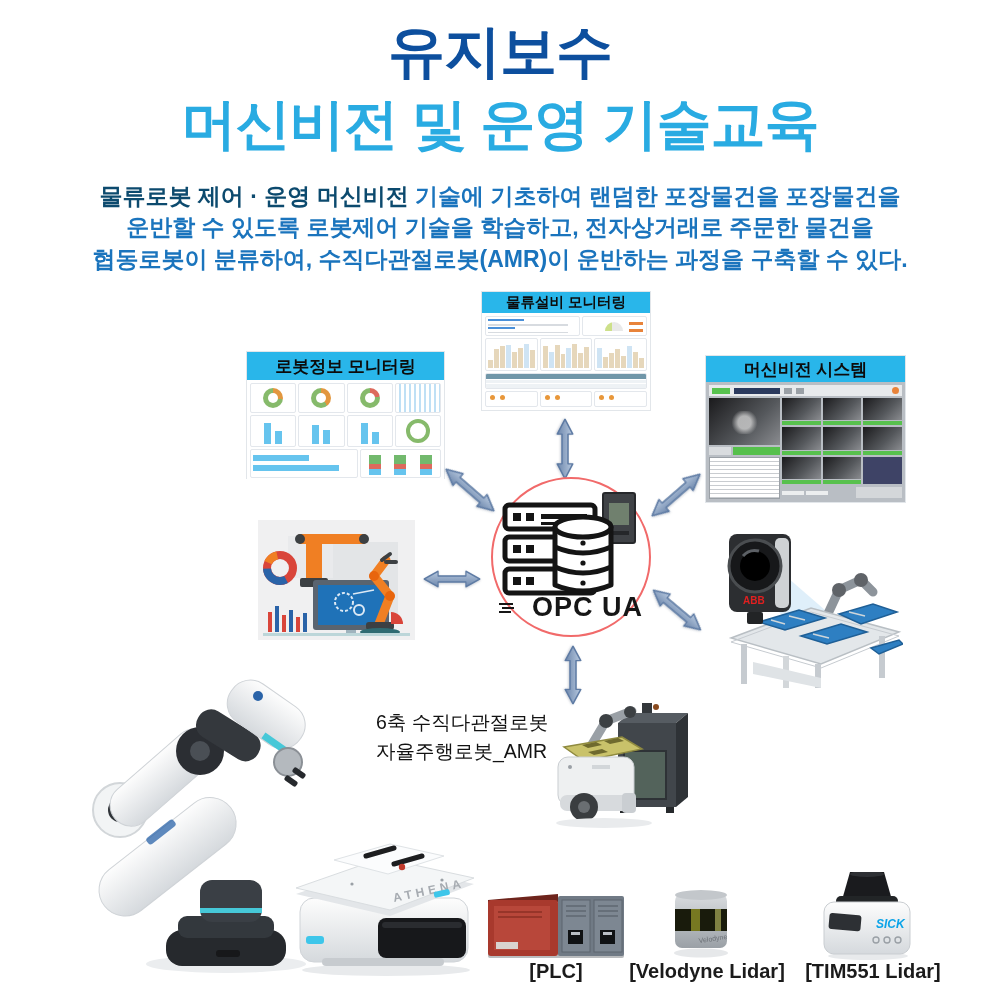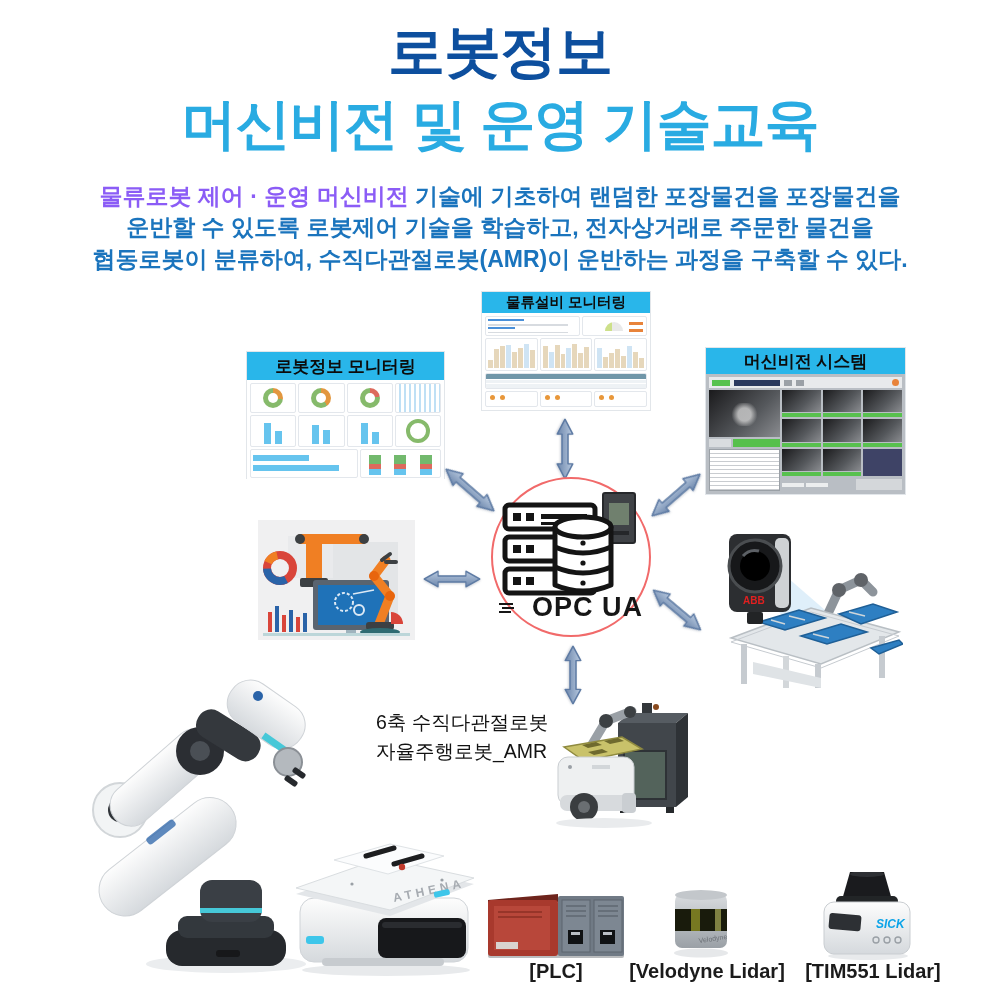--- a/index.html
+++ b/index.html
@@ -5,21 +5,21 @@
   html,body{margin:0;padding:0;background:#fff;}
   .canvas{position:relative;width:1000px;height:1000px;background:#fff;overflow:hidden;
           font-family:"Liberation Sans","DejaVu Sans",sans-serif;}
   
   .title{position:absolute;left:0;top:14px;width:1000px;text-align:center;
          font-size:57px;font-weight:800;color:#0d4f9e;letter-spacing:-1px;}
   .subtitle{position:absolute;left:0;top:88px;width:1000px;text-align:center;
          font-size:55px;font-weight:800;color:#29abe2;letter-spacing:-1px;}
   .intro{position:absolute;left:70px;top:181px;width:860px;text-align:center;
          font-size:23px;line-height:1.36;font-weight:600;color:#1a74bd;margin:0;}
-  .intro .lead{font-weight:800;color:#8b5cf6;}
+  .intro .lead{font-weight:800;color:#0c4a6e;}
   
   .panel{position:absolute;box-shadow:0 0 0 1px #e2e6ea;background:#fff;}
   .panel-h{background:#29b6ea;color:#0c0c0c;font-weight:800;display:flex;
            align-items:center;justify-content:center;letter-spacing:0;}
   .dash{background:#fff;padding:3px;display:flex;flex-direction:column;gap:2px;box-sizing:border-box;}
   .d-row{display:flex;gap:2px;}
   .card{flex:1;background:#fff;border:1px solid #e3e7ec;border-radius:2px;position:relative;
         display:flex;align-items:flex-end;gap:1px;padding:2px;box-sizing:border-box;overflow:hidden;}
   .spark i{flex:1;background:#e6d7bb;}
   .spark i.b{background:#cfe4f4;}
@@ -100,21 +100,21 @@
       <linearGradient id="silverGrad" x1="0" y1="0" x2="0" y2="1">
         <stop offset="0" stop-color="#d9dcdf"></stop>
           <stop offset="1" stop-color="#9aa0a6"></stop>
       </linearGradient>
       <symbol id="dblArrow" viewBox="0 0 100 26" preserveAspectRatio="none">
         <path d="M2 13 L26 3 L26 9 L74 9 L74 3 L98 13 L74 23 L74 17 L26 17 L26 23 Z" fill="url(#arrGrad)" stroke="#5e7ba4" stroke-width="2" stroke-linejoin="round"></path>
       </symbol>
     </defs>
   </svg>
 
-  <div class="title">로봇정보</div>
+  <div class="title">유지보수</div>
   <div class="subtitle">머신비전 및 운영 기술교육</div>
   <p class="intro">
     <span class="lead">물류로봇 제어 · 운영 머신비전</span><span> 기술에 기초하여 랜덤한 포장물건을 포장물건을</span><br>
     <span>운반할 수 있도록 로봇제어 기술을 학습하고, 전자상거래로 주문한 물건을</span><br>
     <span>협동로봇이 분류하여, 수직다관절로봇(AMR)이 운반하는 과정을 구축할 수 있다.</span>
   </p>
 
   <div class="panel" style="left:482px;top:292px;width:168px;height:118px;">
     <div class="panel-h" style="height:21px;font-size:14.5px;">물류설비 모니터링</div>
     <div class="dash" style="height:97px;">
@@ -238,21 +238,21 @@
           <div class="col">
               <i class="sg"></i>
               <i class="sr"></i>
               <i class="sb"></i>
             </div>
         </div>
       </div>
     </div>
   </div>
 
-  <div class="panel" style="left:706px;top:348px;width:199px;height:146px;">
+  <div class="panel" style="left:706px;top:356px;width:199px;height:146px;">
     <div class="panel-h" style="height:26px;font-size:17px;">머신비전 시스템</div>
     <div class="mv">
       <div class="mv-bar">
         <span class="chip"></span>
           <span class="prog"></span>
           <span class="ico"></span>
           <span class="ico"></span>
           <span class="orange"></span>
       </div>
       <div class="mv-main">

